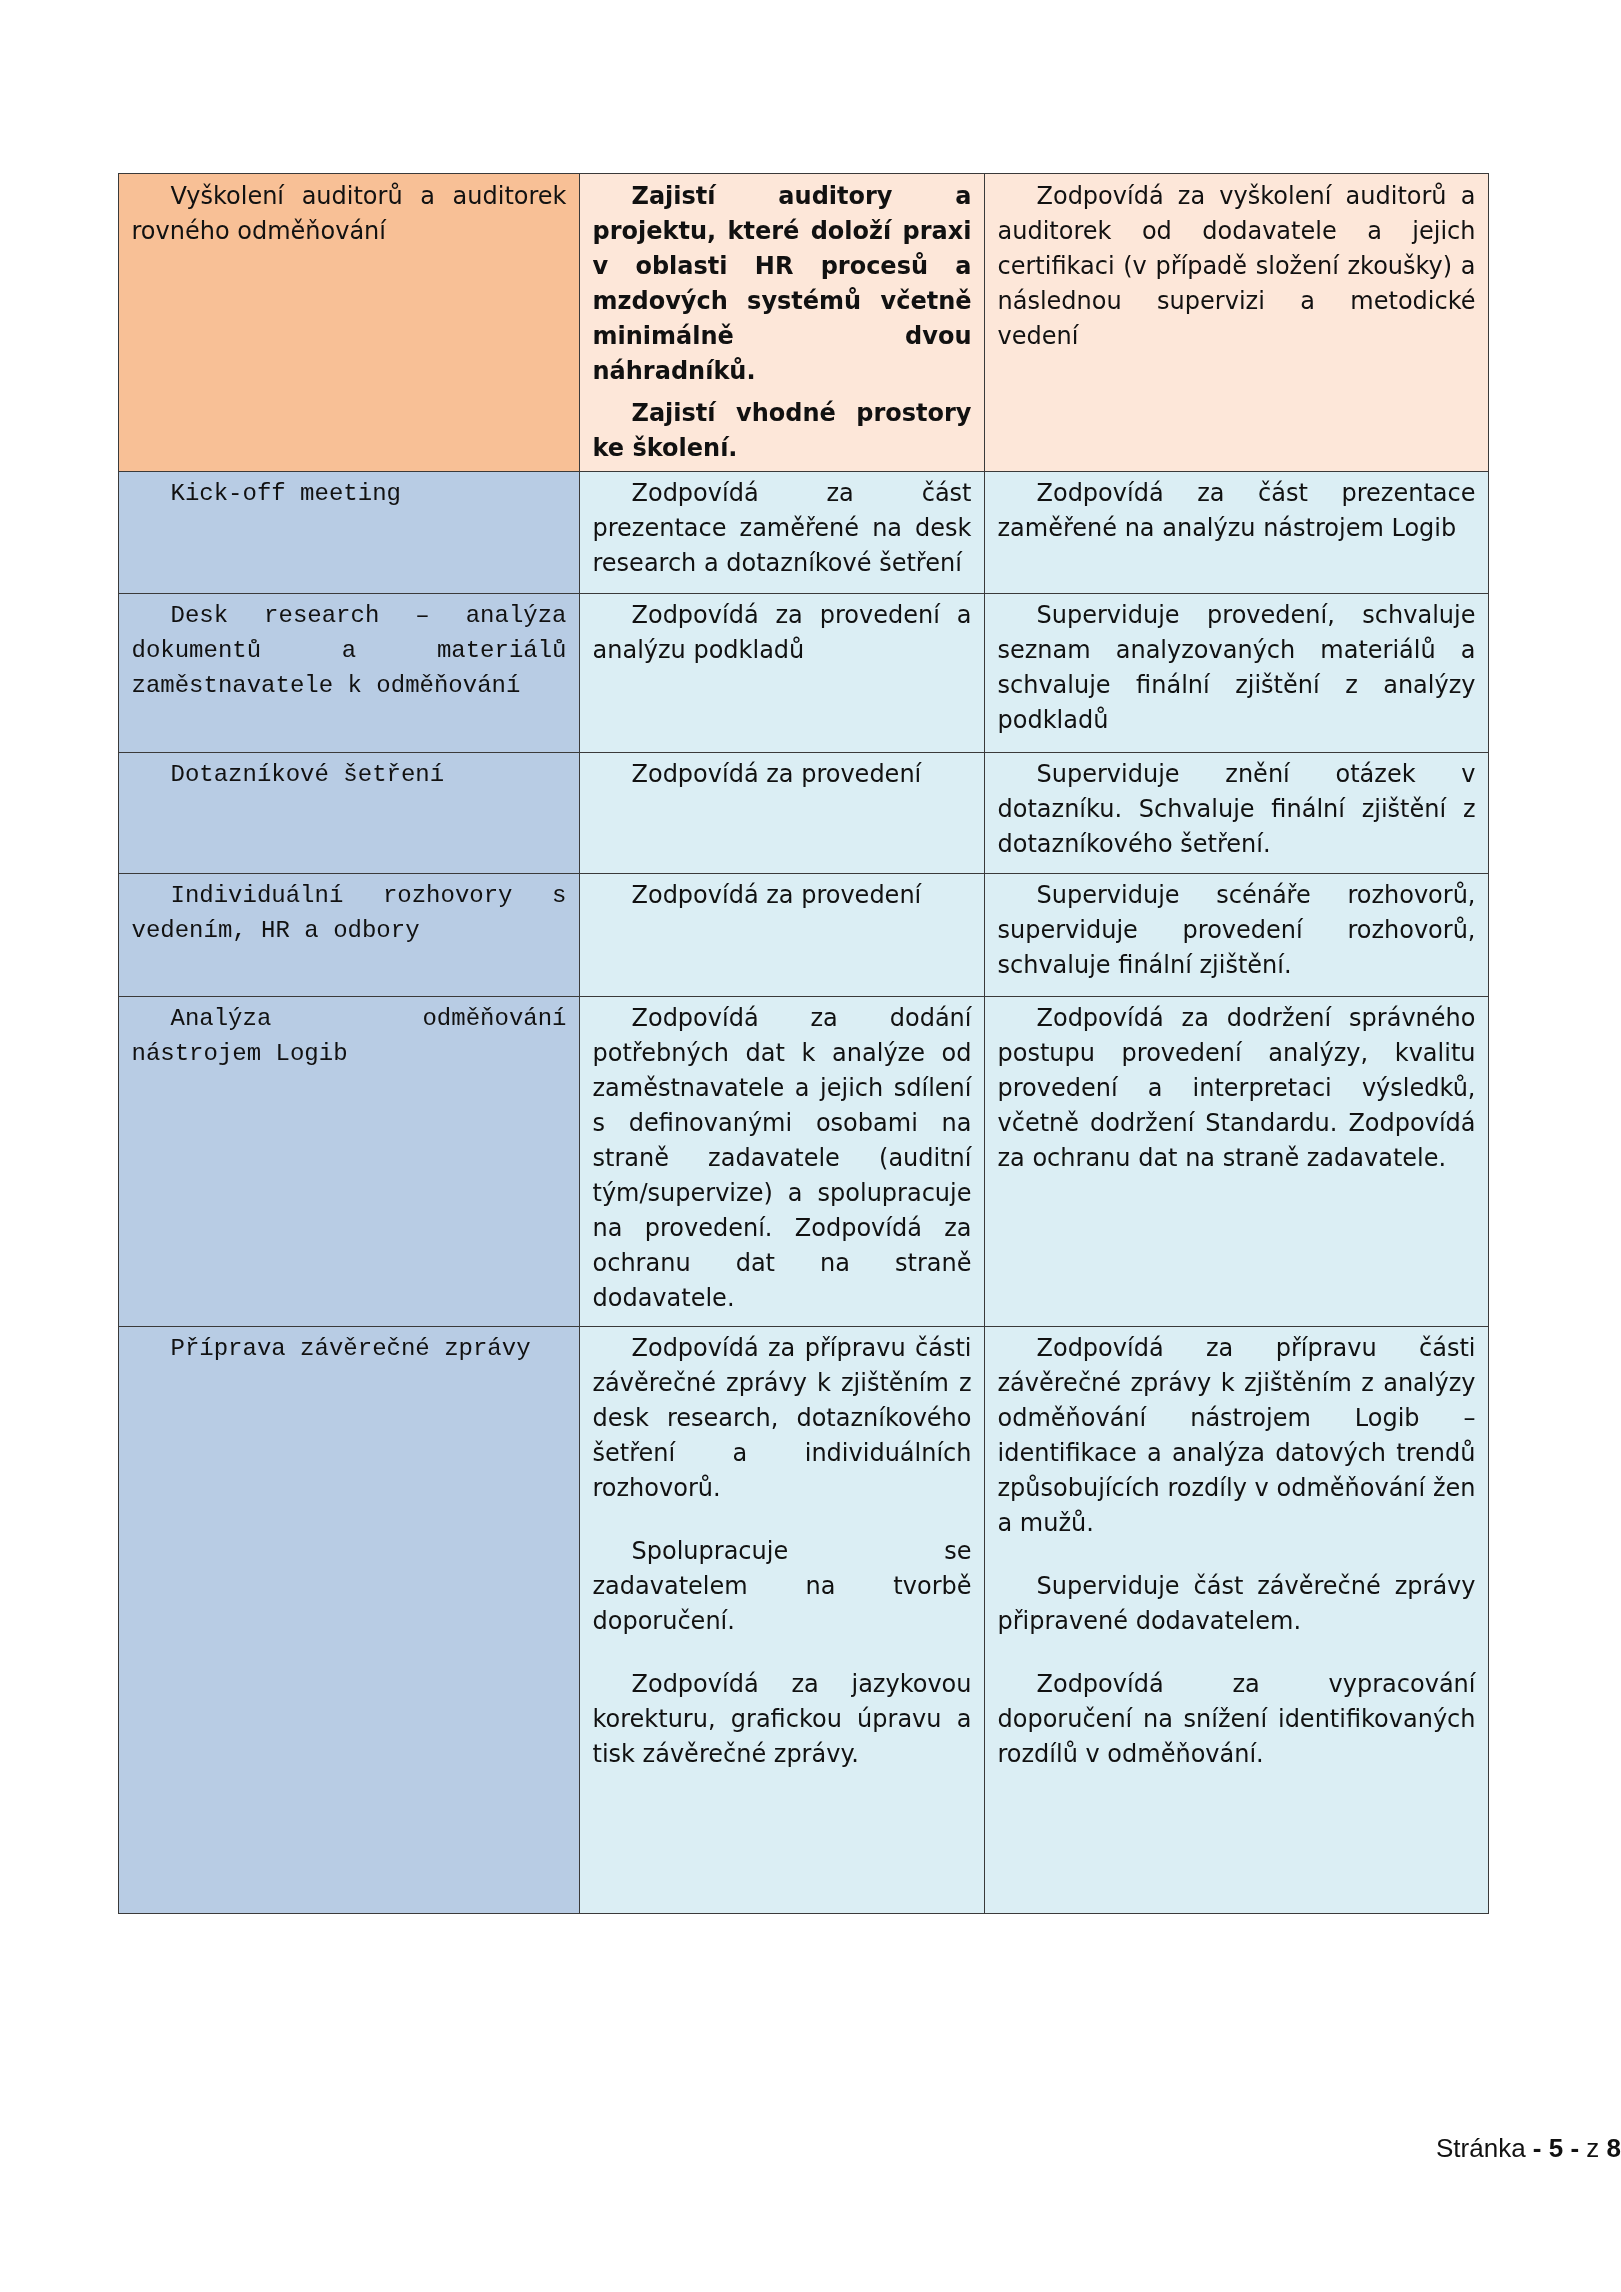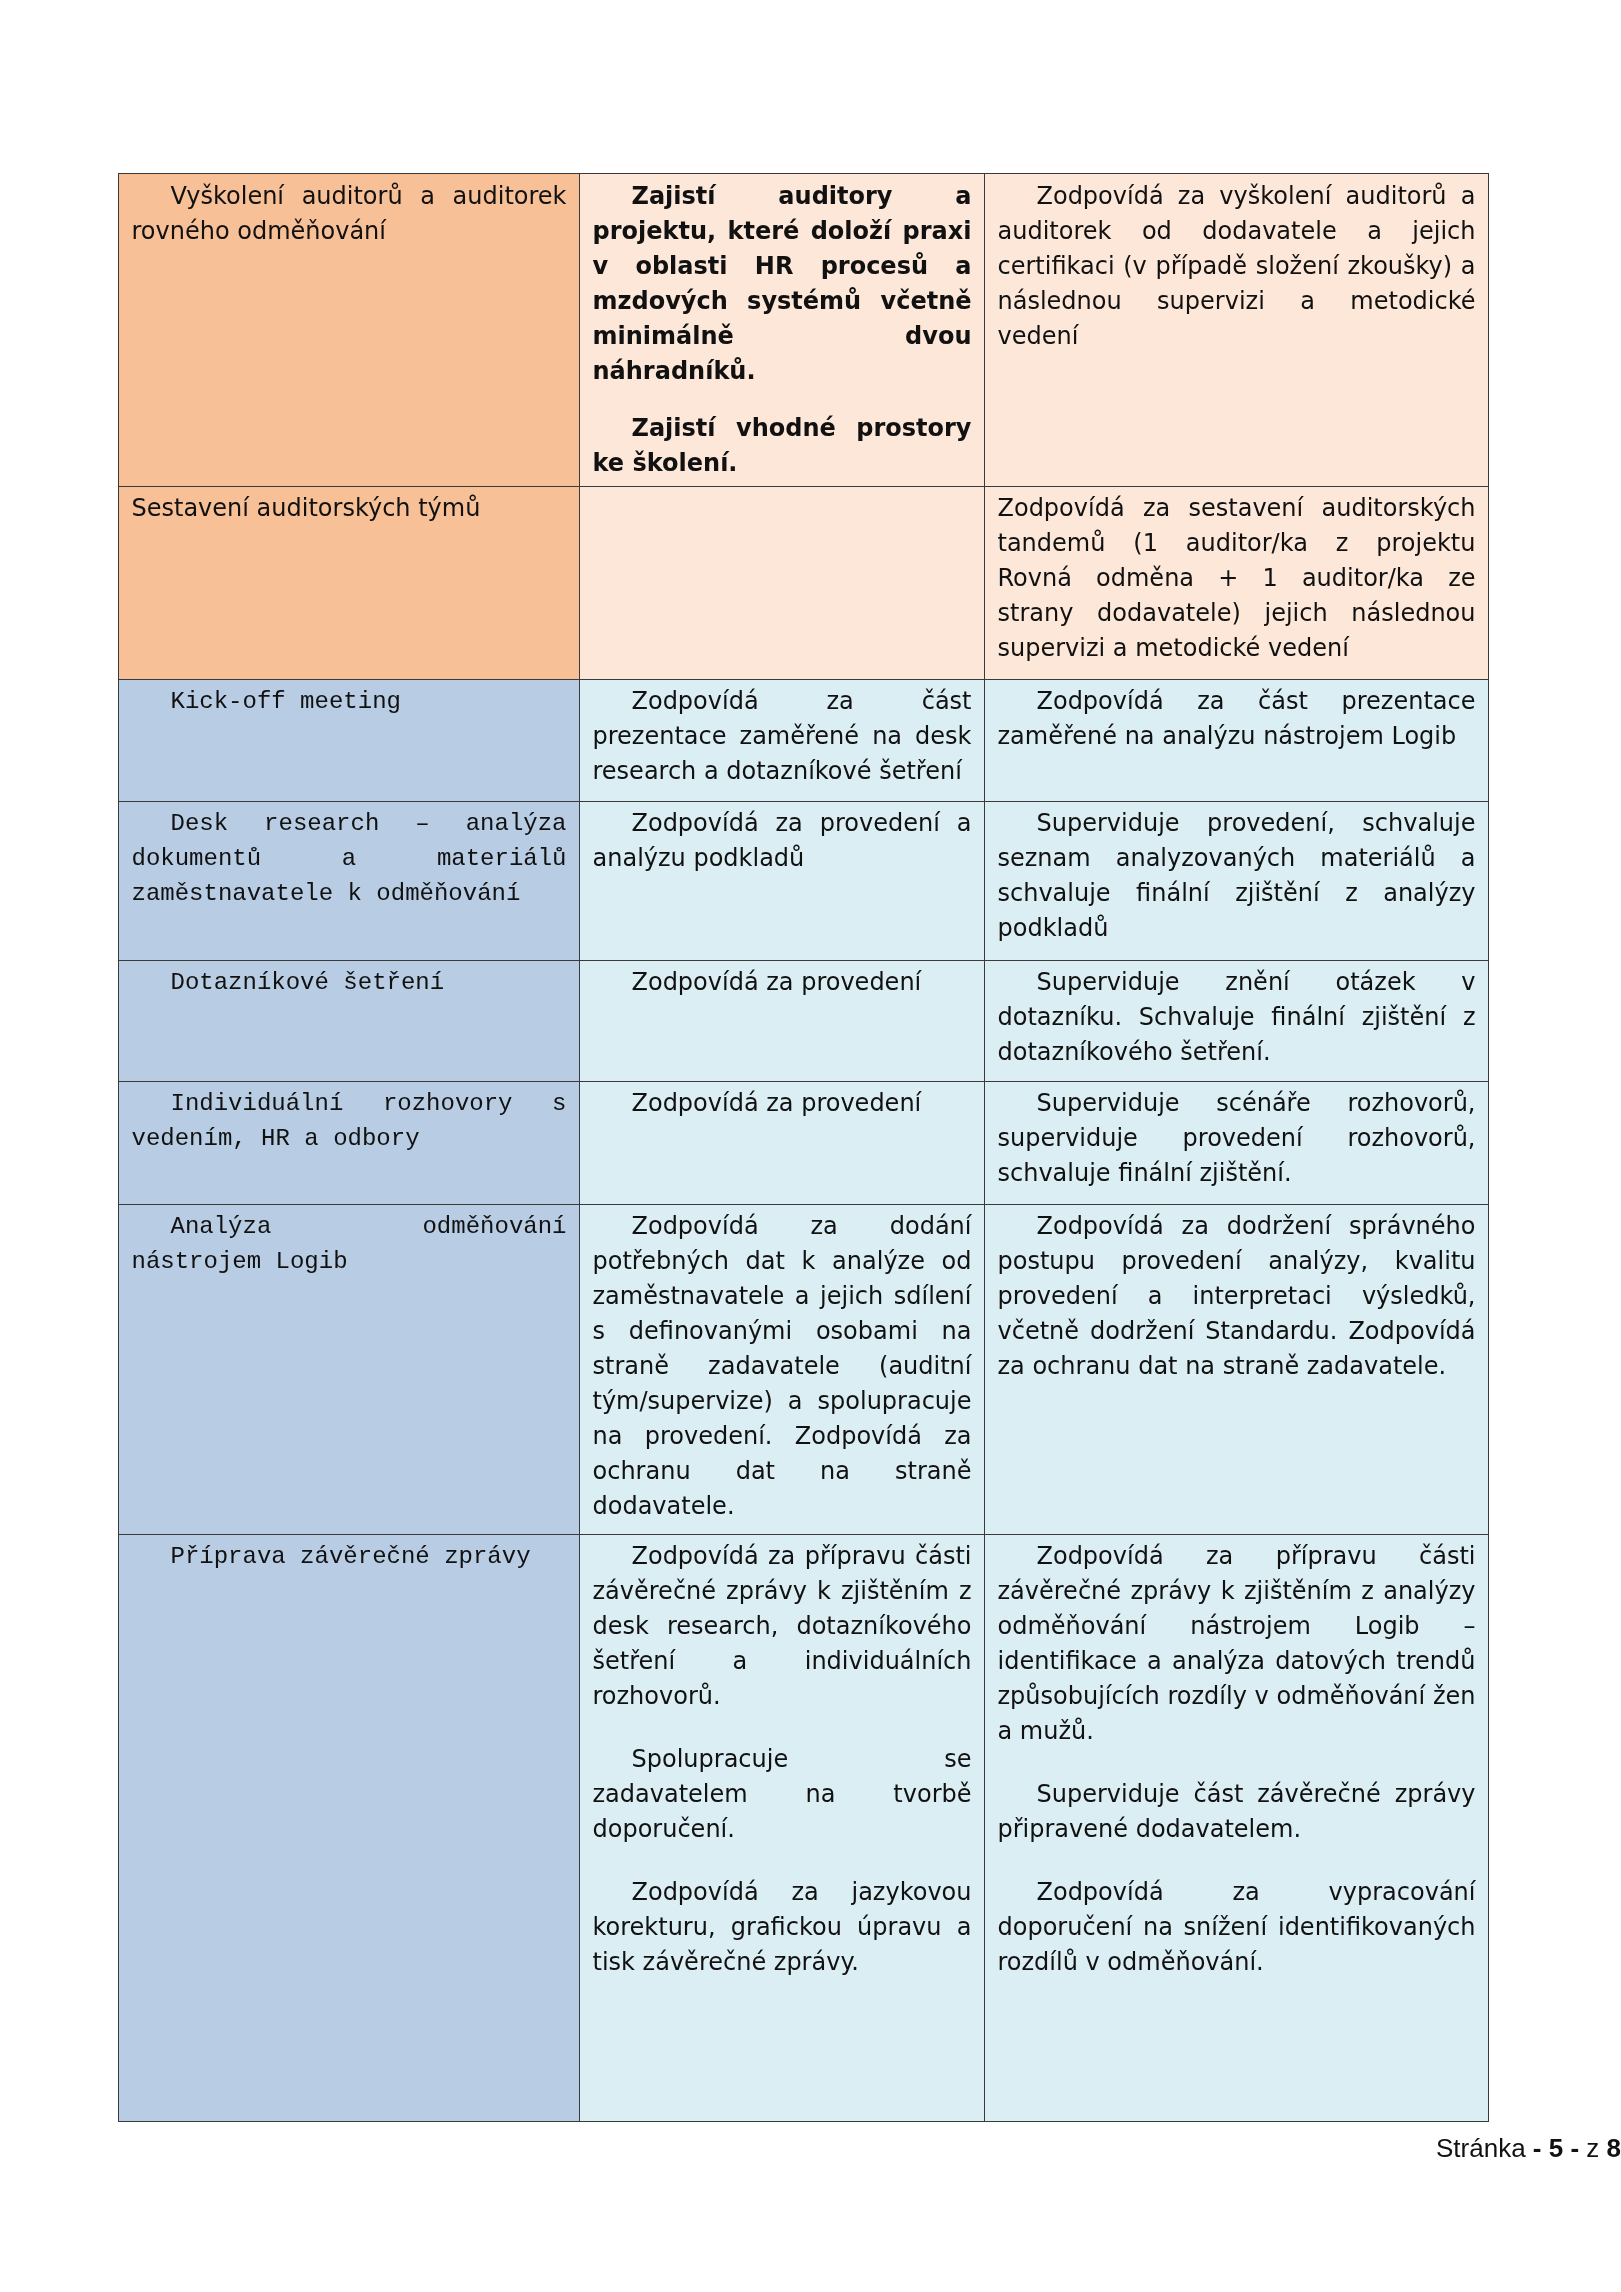--- a/index.html
+++ b/index.html
@@ -15,21 +15,21 @@
     padding: 4.5px 12.5px 5.4px 12.5px; box-sizing: border-box;
   }
   col.c1 { width: 461px; } col.c2 { width: 405px; } col.c3 { width: 504px; }
   td.orange { background: #f8c096; margin-top: 44px; }
   td.peach { background: #fde7d9; }
   td.blue { background: #b8cce4; font-family: Liberation Mono, monospace; }
   td.lblue { background: #dbeef4; }
   p { margin: 0; text-align: justify; text-indent: 39px; }
   p.noindent { text-indent: 0; }
   p.bold { font-weight: bold; }
-  p + p { margin-top: 22px; }
+  p + p { margin-top: 7px; }
   p.big-gap { margin-top: 28px; }
   .footer {
     position: absolute; left: 0; width: 1621px; top: 2133px; text-align: right;
     font-family: "Liberation Sans", sans-serif; font-size: 26px; color: #111;
   }
   .footer b { font-weight: bold; }
   tr.r1 { height: 278px; } tr.r2 { height: 193px; } tr.r3 { height: 122px; }
   tr.r4 { height: 159px; } tr.r5 { height: 121px; } tr.r6 { height: 123px; }
   tr.r7 { height: 330px; } tr.r8 { height: 587px; }
 </style>
@@ -47,29 +47,20 @@
       <tr class="r1">
         <td class="orange">
           <p>Vyškolení auditorů a auditorek rovného odměňování</p>
         </td>
         <td class="peach">
           <p class="bold">Zajistí auditory a projektu, které doloží praxi v oblasti HR procesů a mzdových systémů včetně minimálně dvou náhradníků.</p>
           <p class="bold">Zajistí vhodné prostory ke školení.</p>
         </td>
         <td class="peach">
           <p>Zodpovídá za vyškolení auditorů a auditorek od dodavatele a jejich certifikaci (v případě složení zkoušky) a následnou supervizi a metodické vedení</p>
-        </td>
-      </tr>
-      <tr class="r2">
-        <td class="orange">
-          <p class="noindent">Sestavení auditorských týmů</p>
-        </td>
-        <td class="peach"></td>
-        <td class="peach">
-          <p class="noindent">Zodpovídá za sestavení auditorských tandemů (1 auditor/ka z projektu Rovná odměna + 1 auditor/ka ze strany dodavatele) jejich následnou supervizi a metodické vedení</p>
         </td>
       </tr>
       <tr class="r3">
         <td class="blue">
           <p>Kick-off meeting</p>
         </td>
         <td class="lblue">
           <p>Zodpovídá za část prezentace zaměřené na desk research a dotazníkové šetření</p>
         </td>
         <td class="lblue">

